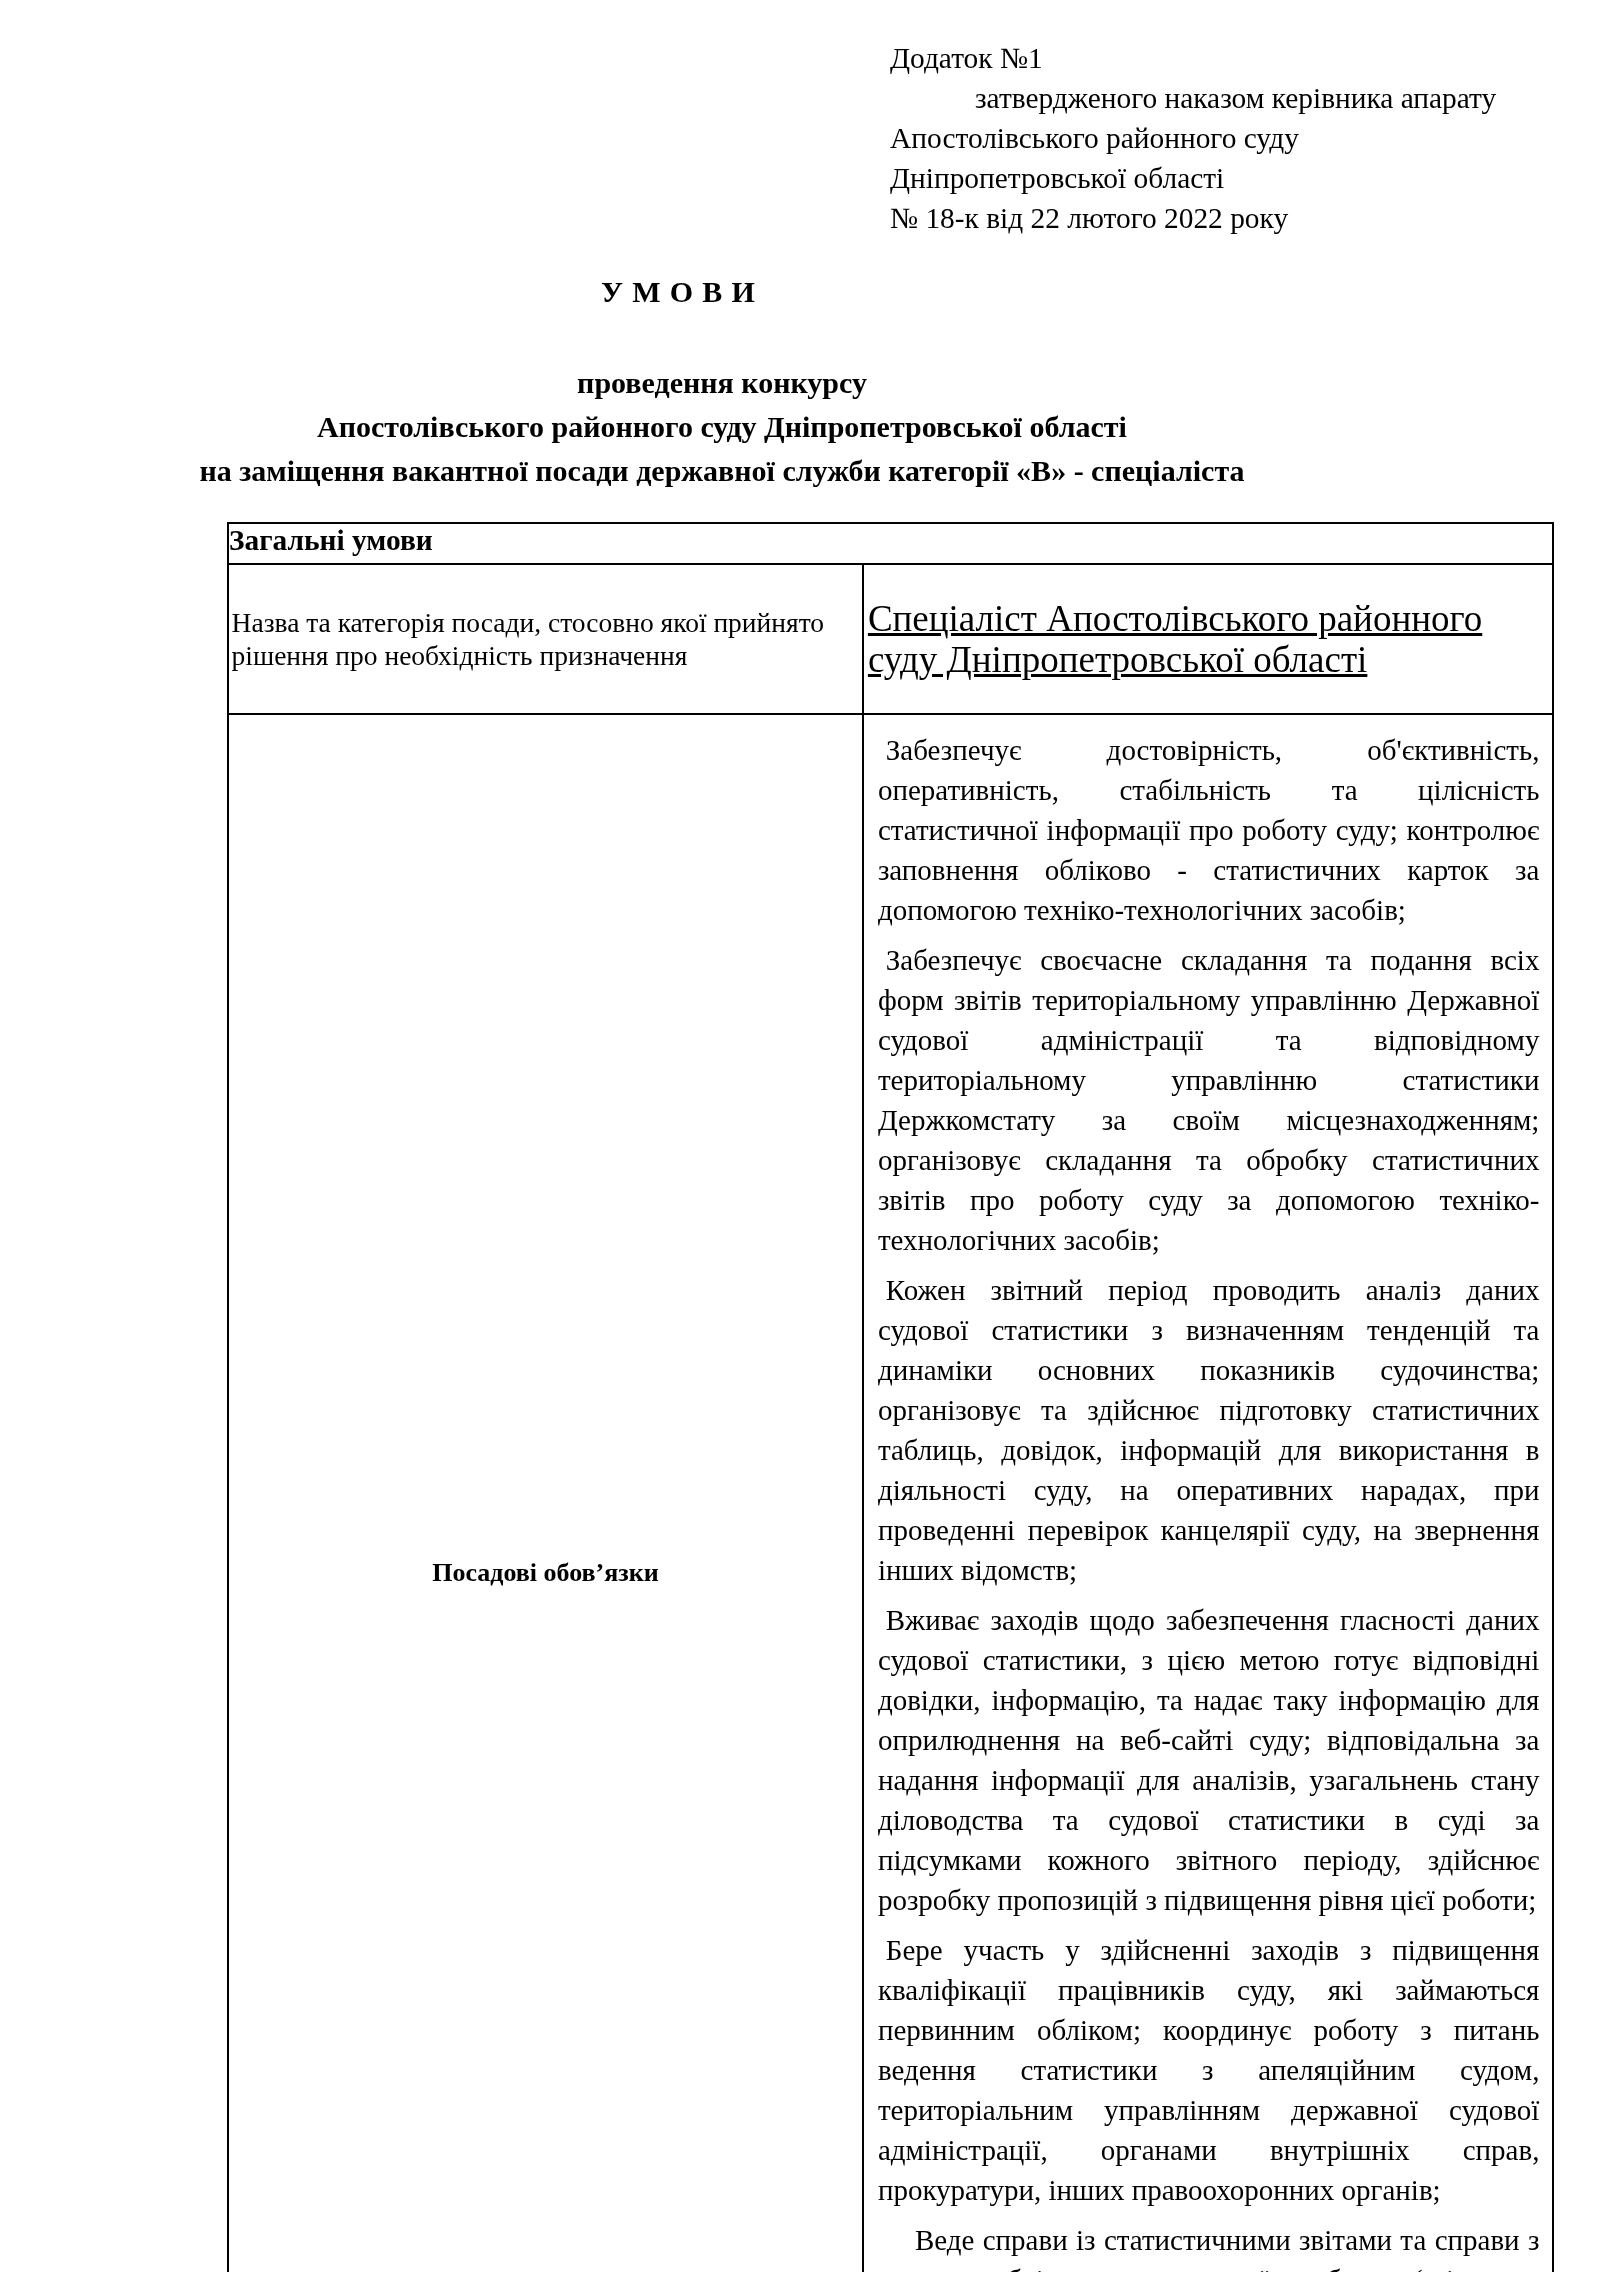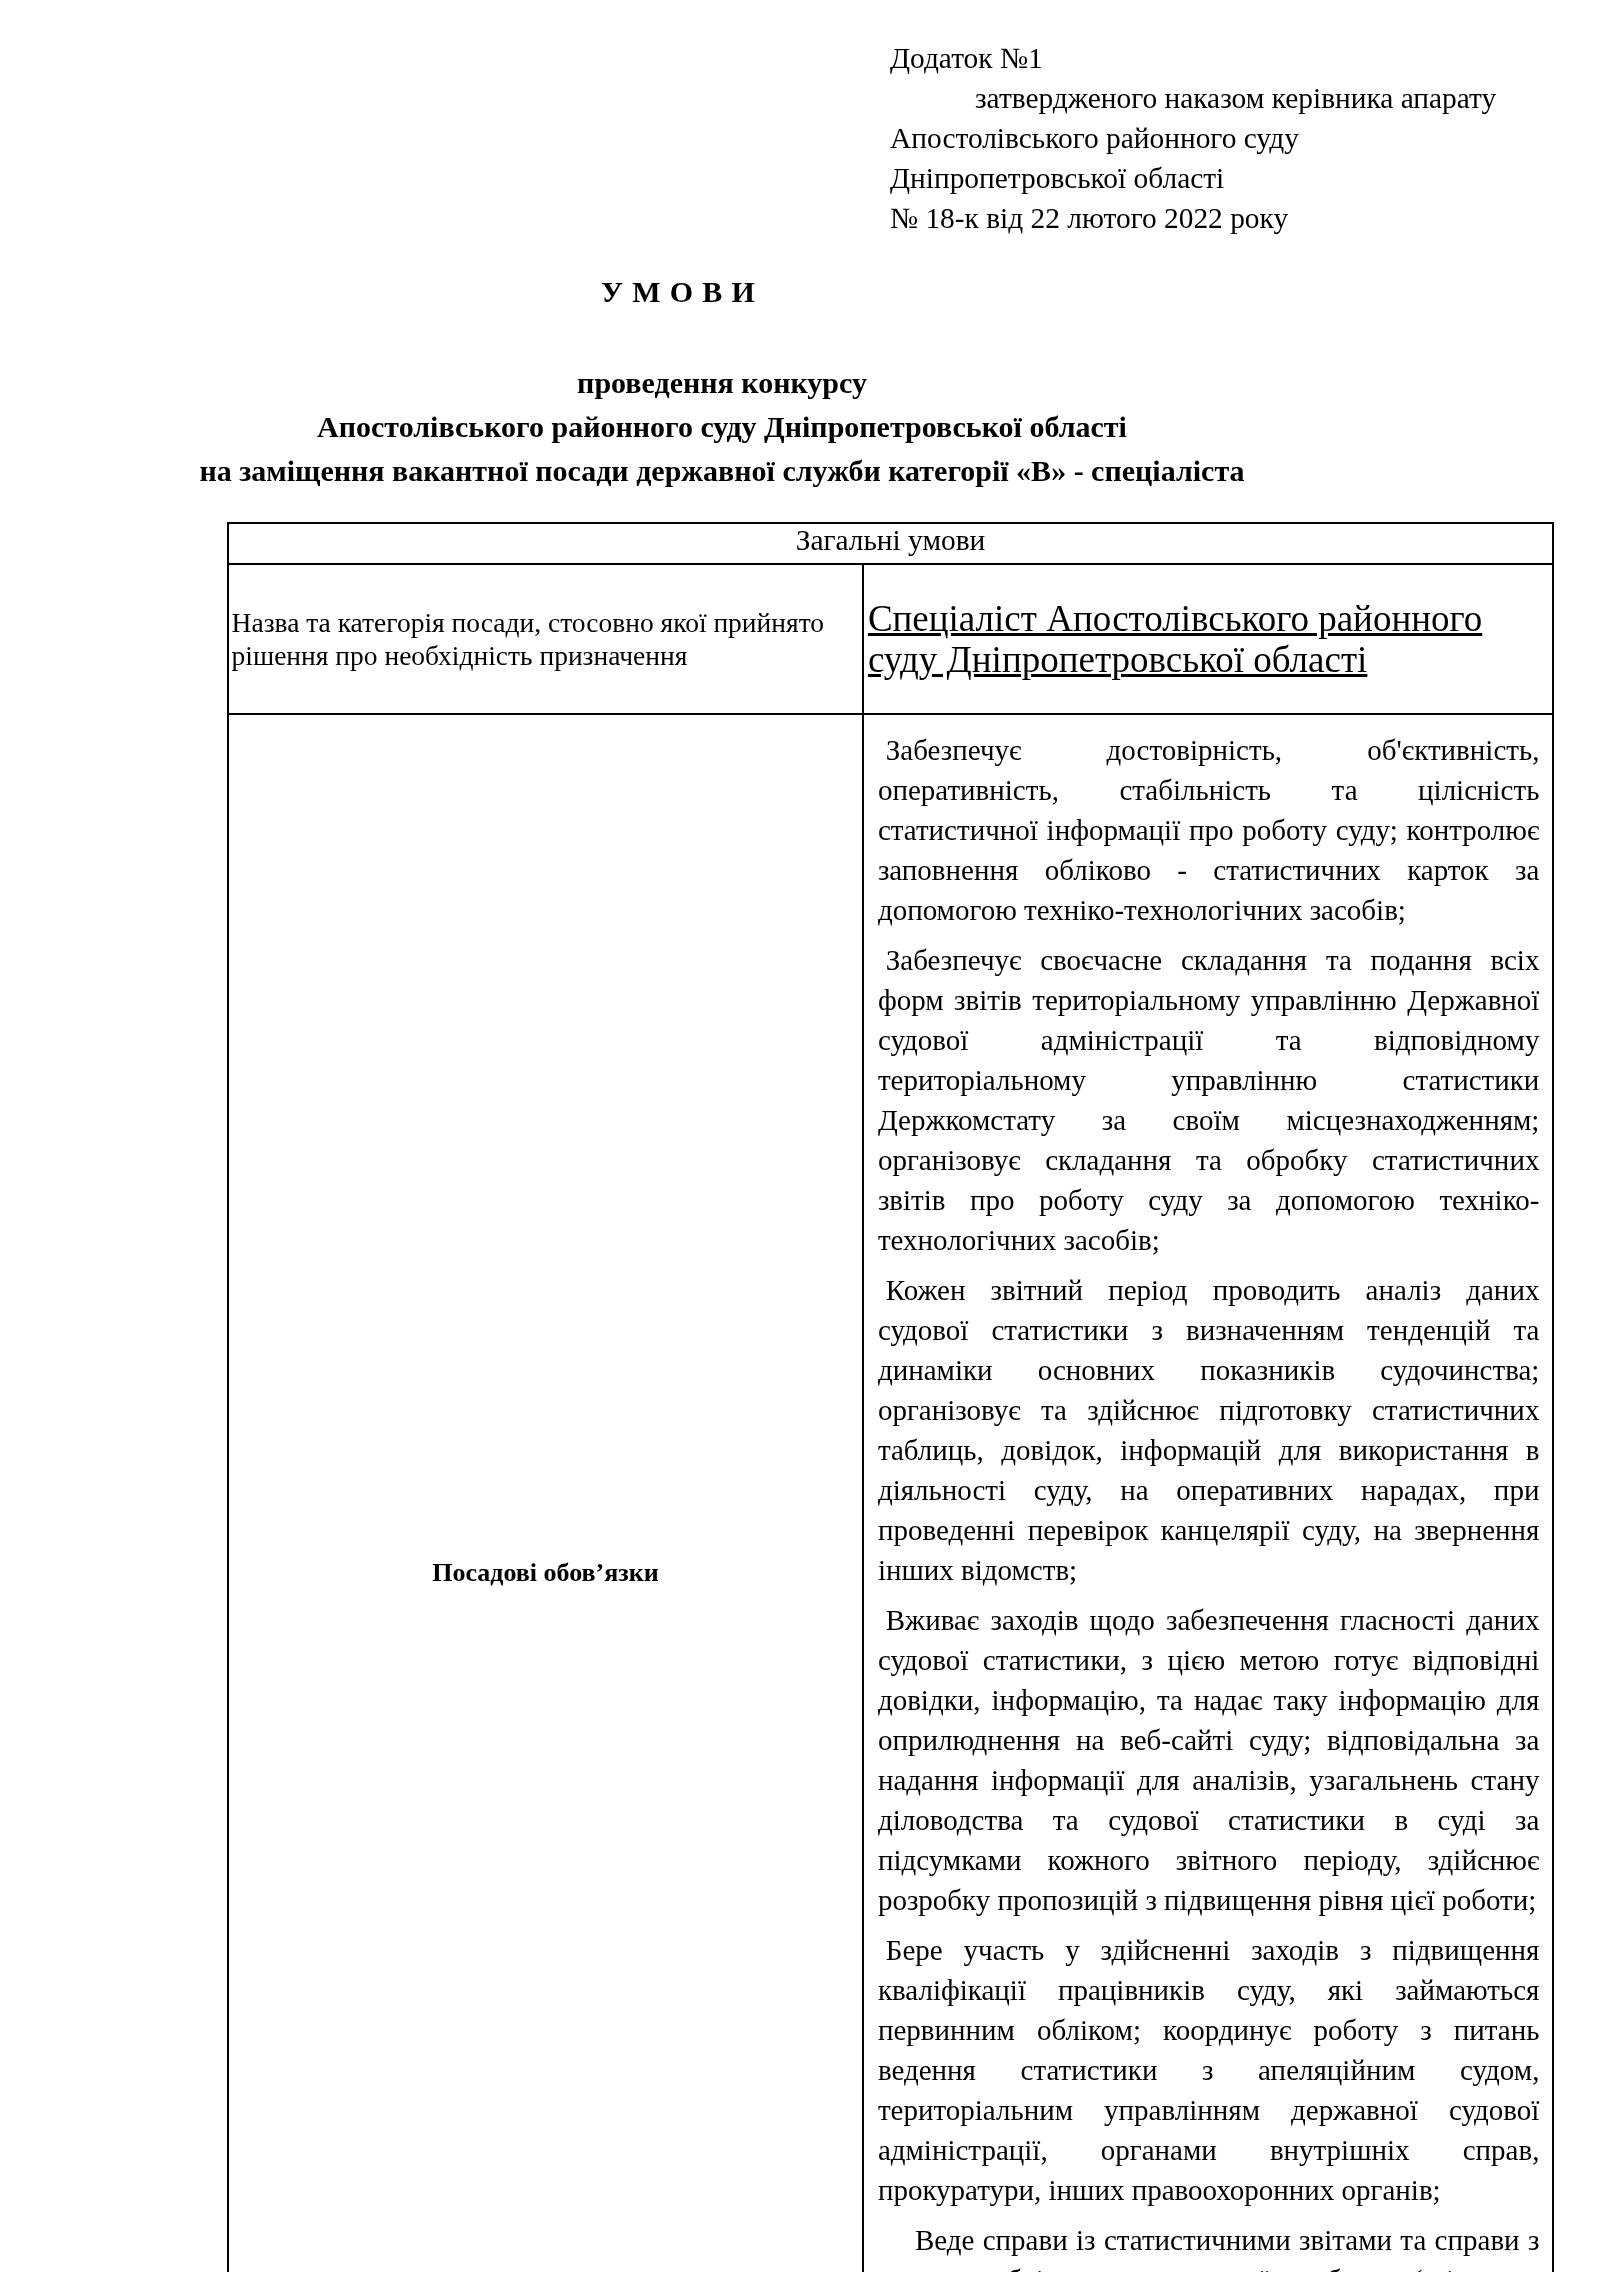--- a/index.html
+++ b/index.html
@@ -22,22 +22,22 @@
     font-size: 30px; font-weight: bold; line-height: 44px;
   }
   .title .line { display: block; }
   table.conditions {
     position: absolute; left: 227px; top: 522px; width: 1324px;
     border-collapse: collapse; table-layout: fixed;
   }
   table.conditions td {
     border: 2px solid #000; vertical-align: top; padding: 0;
   }
-  .hdr-row td { height: 39px; text-align: center; vertical-align: middle;
-    font-size: 29.4px; font-weight: normal; }
+  .hdr-row td { height: 39px; text-align: left; vertical-align: middle;
+    font-size: 29.4px; font-weight: bold; }
   .row-name td { height: 148px; }
   .cell-label-bold {
     font-size: 27.5px; font-weight: normal; line-height: 33px;
     padding: 0 0 0 2.6px !important; vertical-align: middle !important;
   }
   .cell-value {
     font-size: 37px; line-height: 41px; padding: 0 2.6px 0 3.9px !important;
     vertical-align: middle !important;
     text-decoration: underline;
   }

